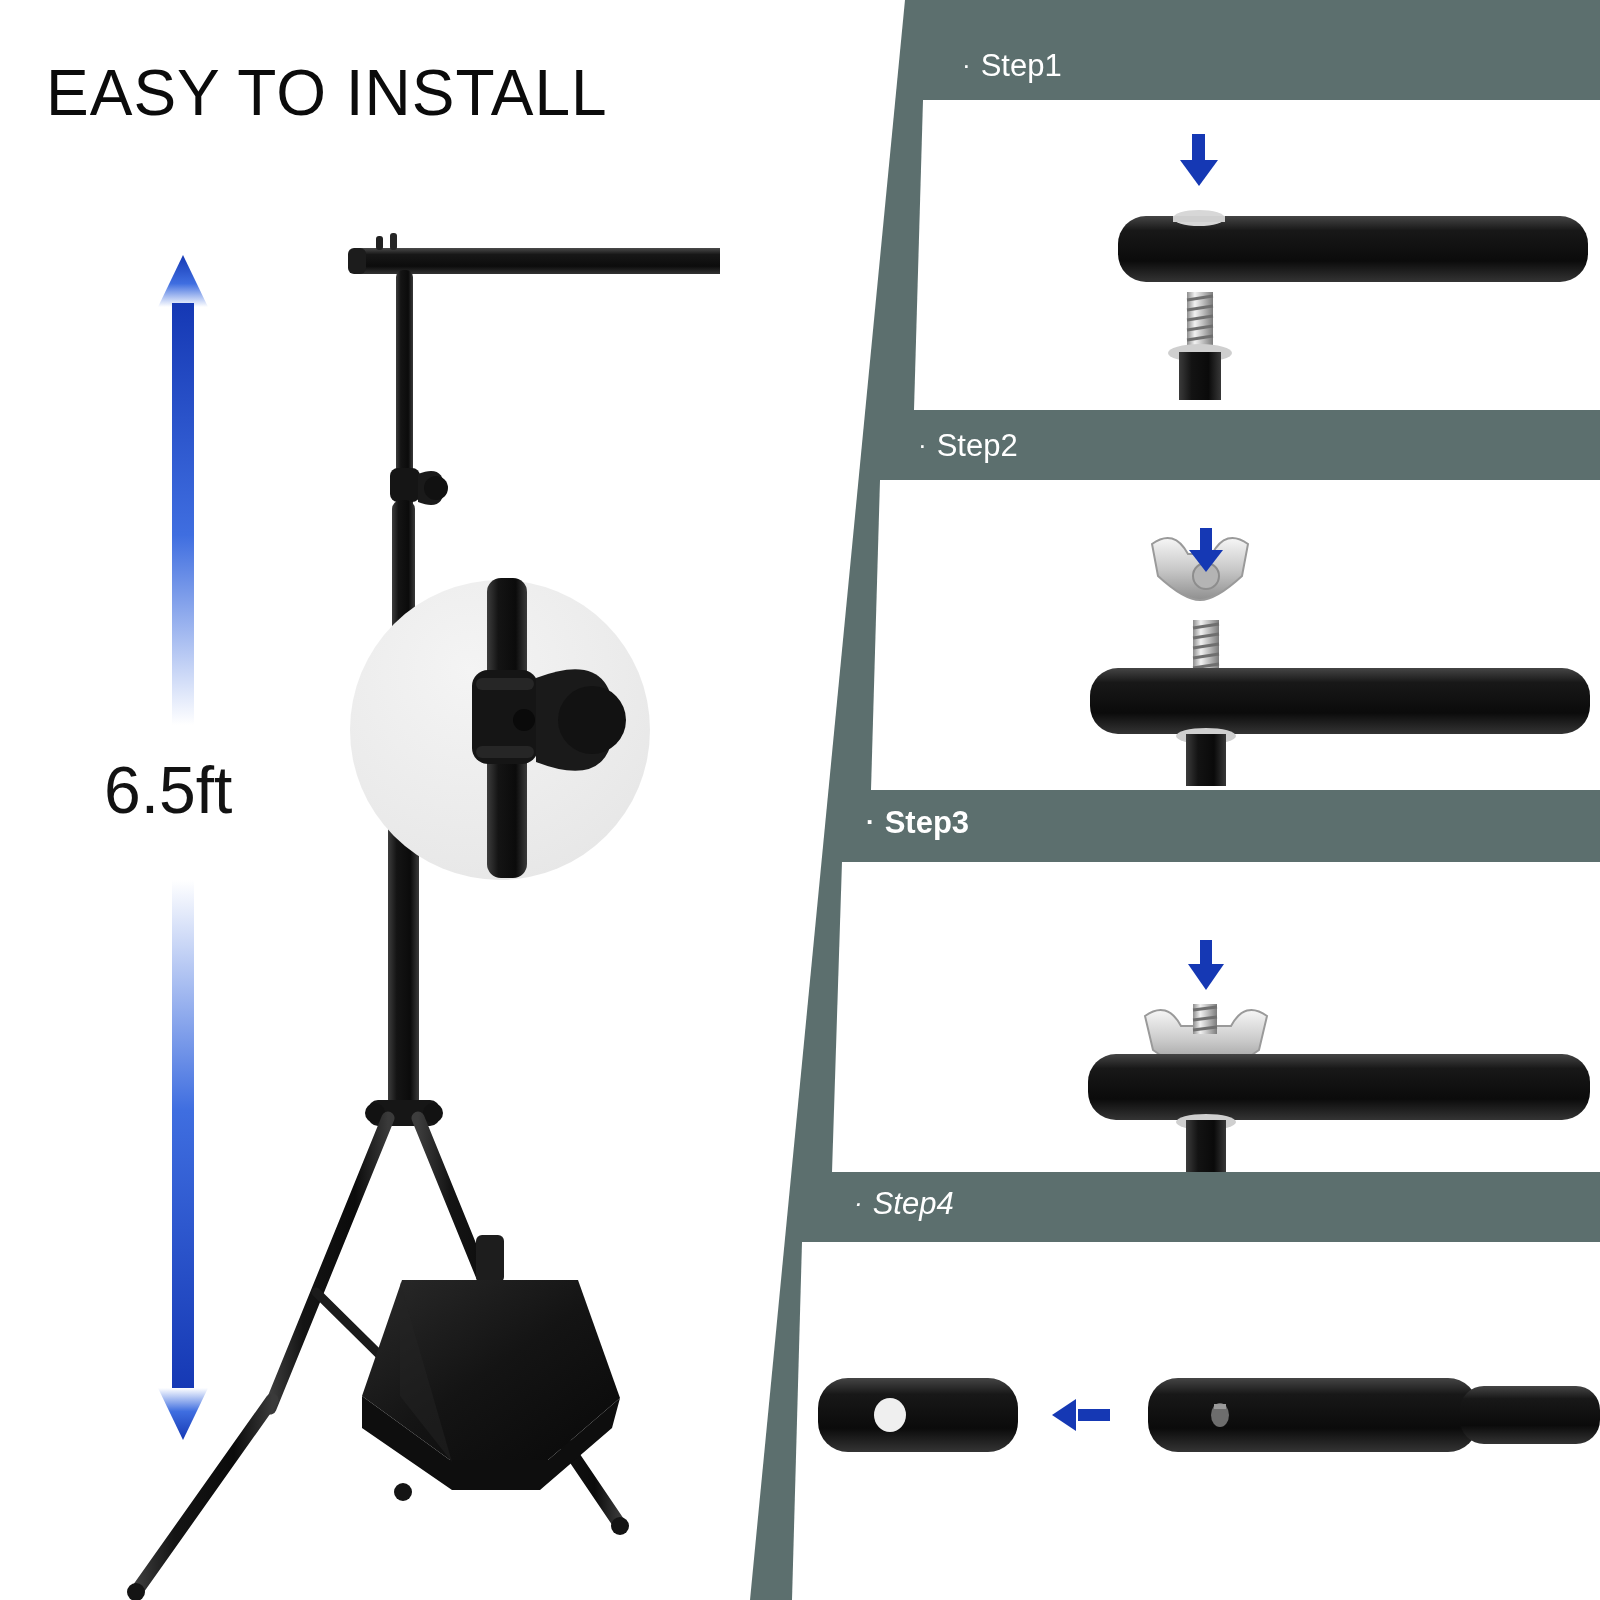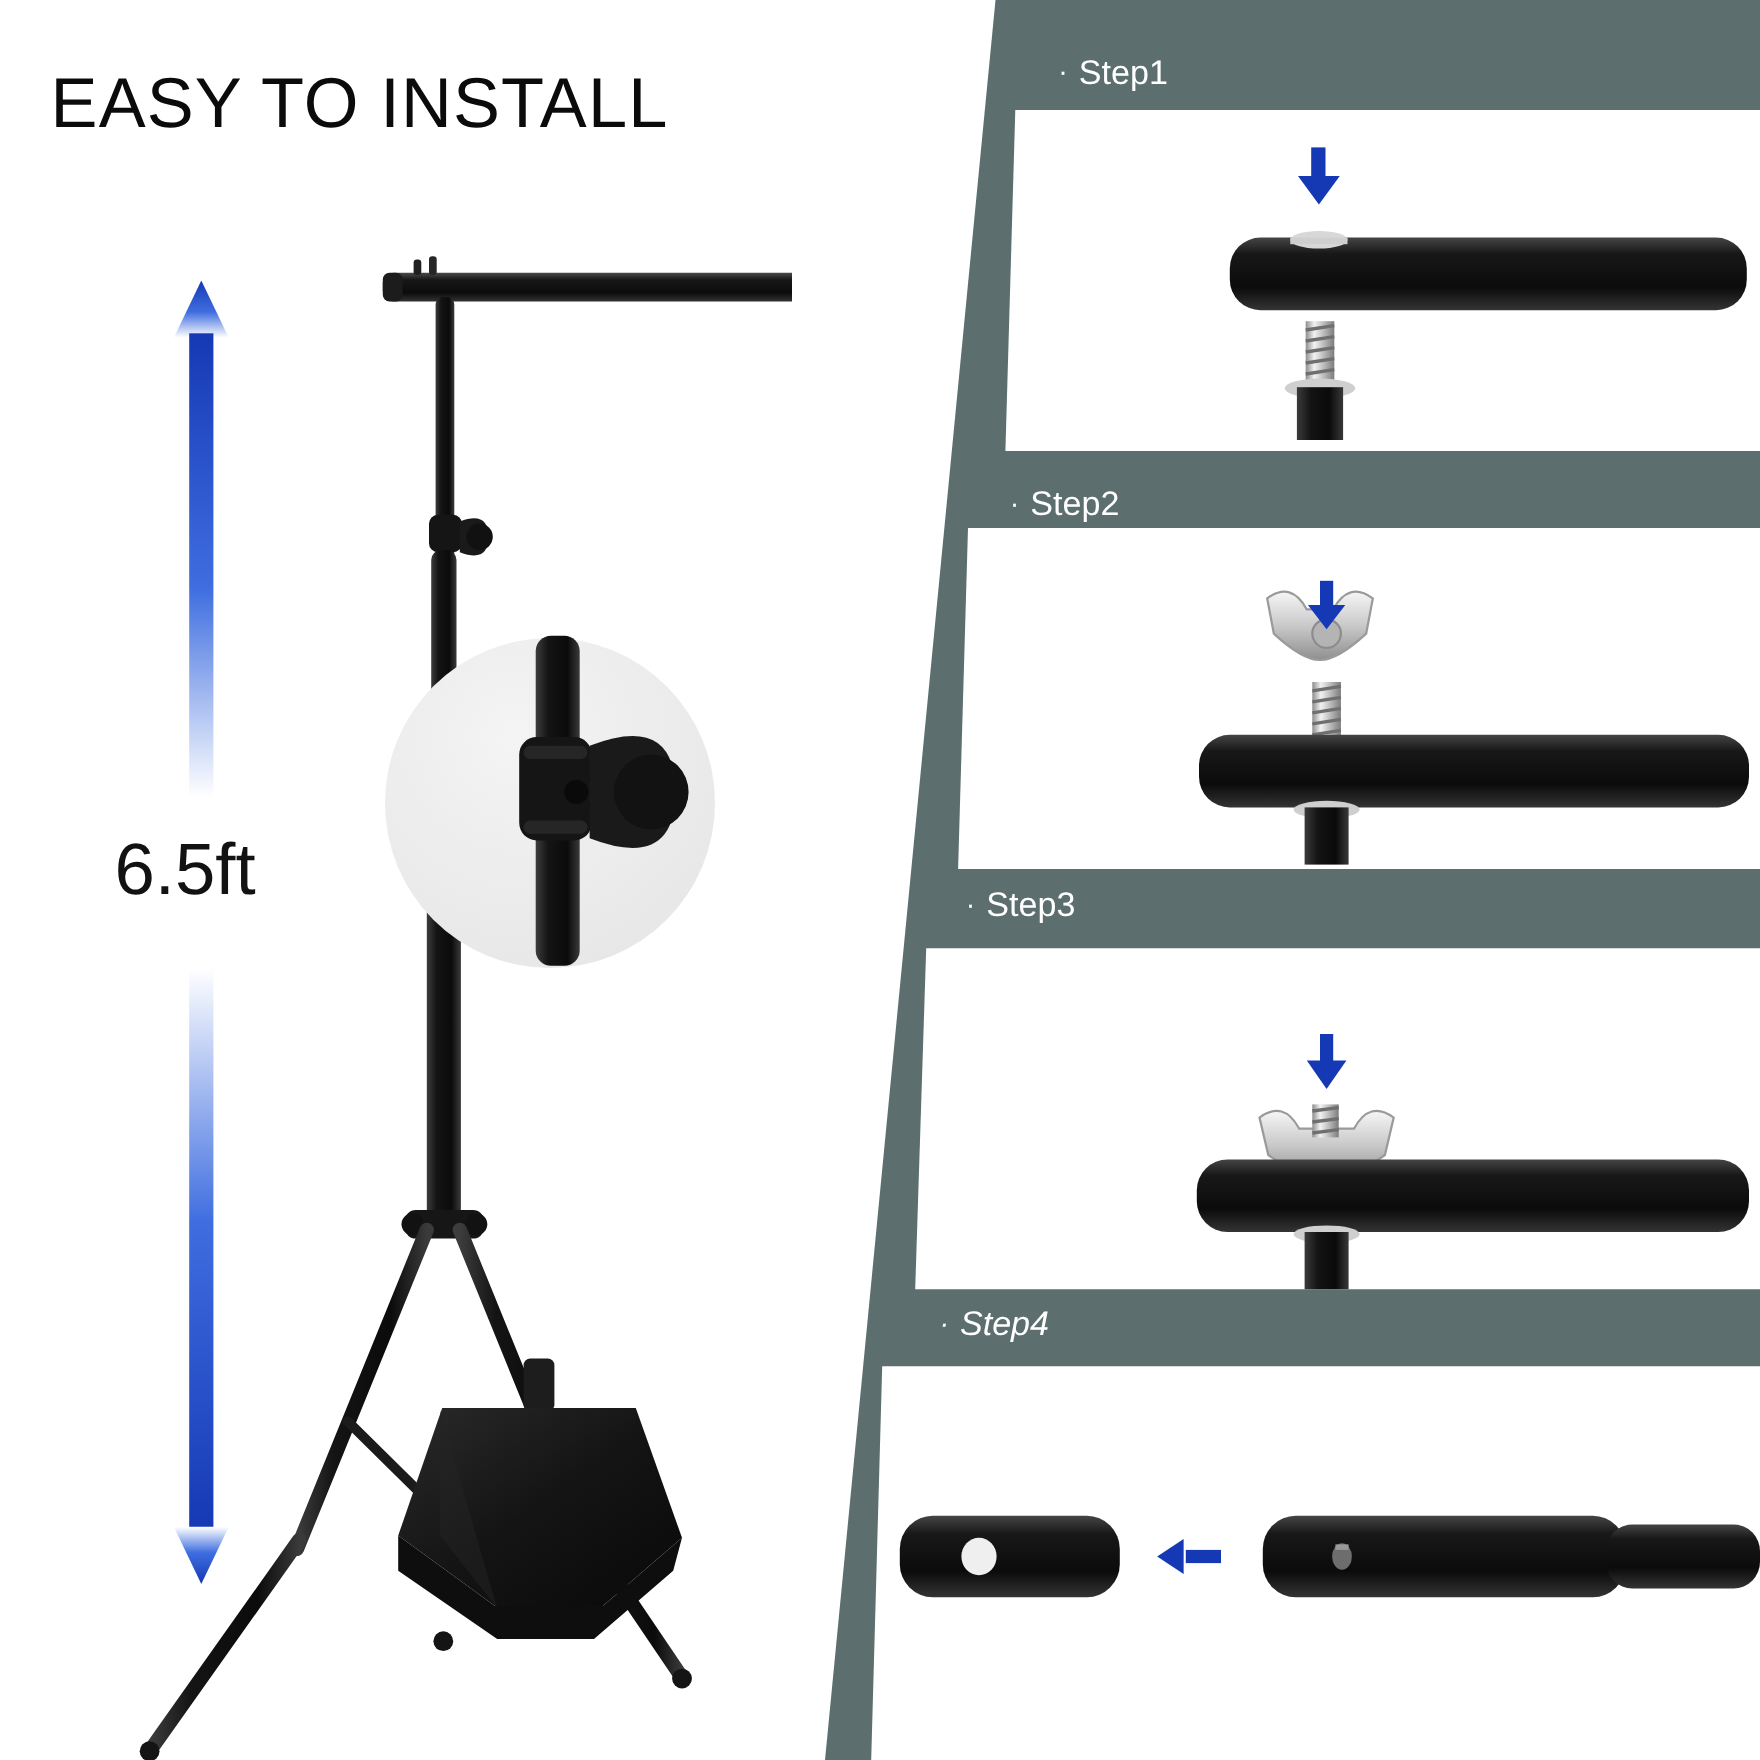--- a/index.html
+++ b/index.html
@@ -66,22 +66,22 @@
     font-family: "Liberation Sans", sans-serif;
     white-space: nowrap;
   }
   .step-label .dot {
     display: inline-block;
     margin-right: 10px;
     font-size: 26px;
     vertical-align: 2px;
   }
   #step1-label { left: 272px; top: 48px; }
-  #step2-label { left: 228px; top: 440px; }
-  #step3-label { left: 188px; top: 805px; }
+  #step2-label { left: 228px; top: 428px; }
+  #step3-label { left: 176px; top: 805px; font-weight: bold; }
   #step4-label { left: 164px; top: 1186px; font-style: italic; }
 </style>
 </head>
 <body>
 
 <div id="title">EASY TO INSTALL</div>
 
 <div id="height-label">6.5ft</div>
 
 <div class="arrow-col" id="arrow-up">

